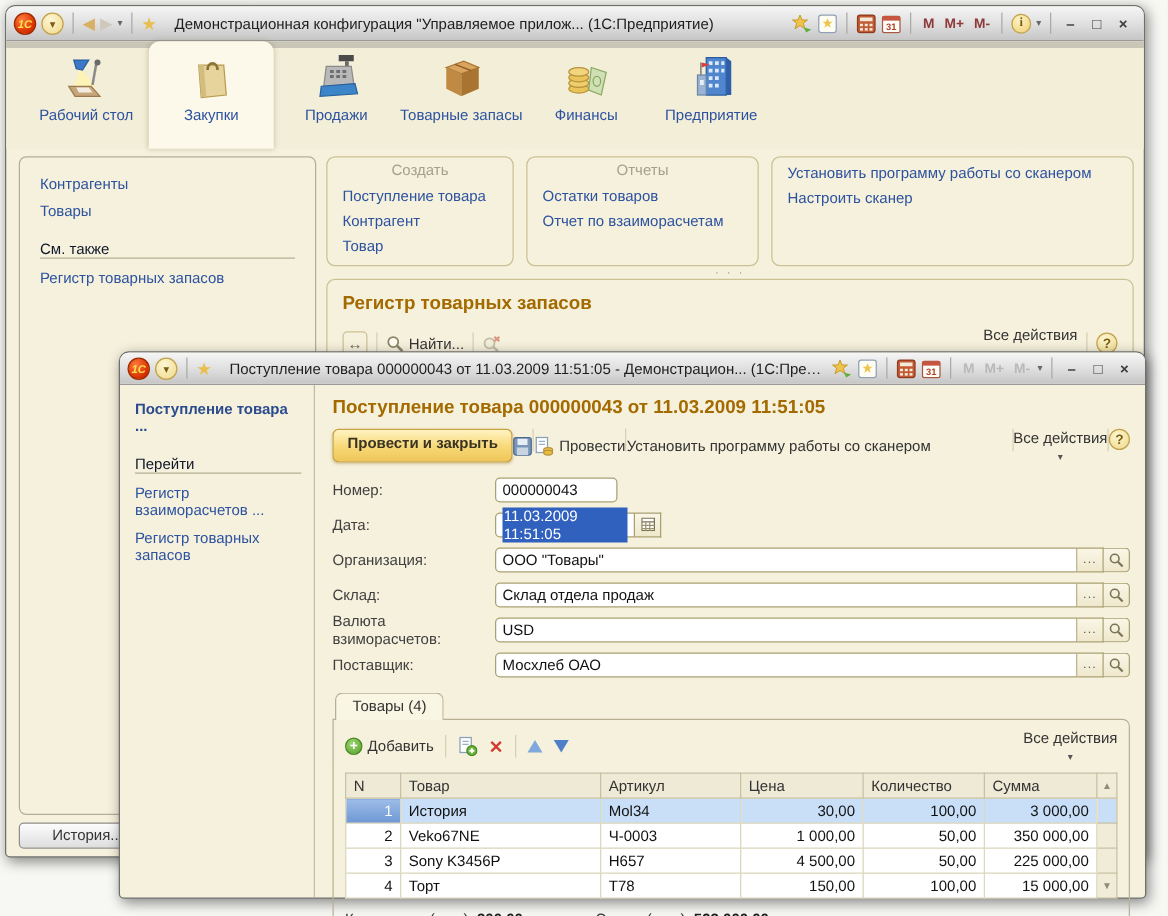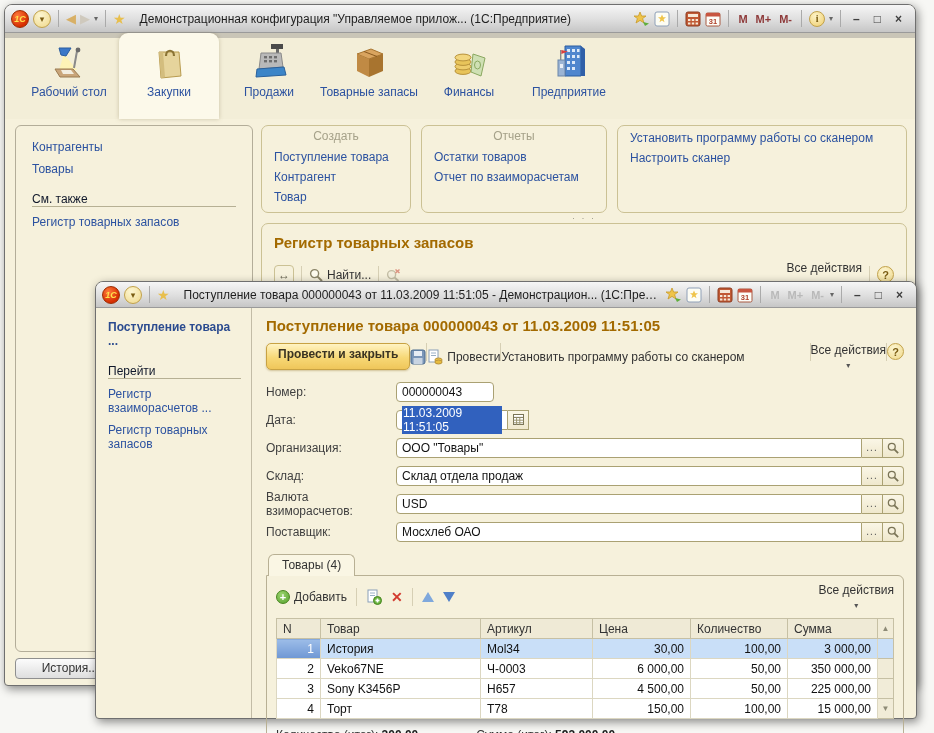--- a/index.html
+++ b/index.html
@@ -568,21 +568,21 @@
             <td>Mol34</td>
             <td class="num">30,00</td>
             <td class="num">100,00</td>
             <td class="num">3 000,00</td>
             <td class="scol"></td>
           </tr>
           <tr>
             <td class="num">2</td>
             <td>Veko67NE</td>
             <td>Ч-0003</td>
-            <td class="num">6 000,00</td>
+            <td class="num">1 000,00</td>
             <td class="num">50,00</td>
             <td class="num">350 000,00</td>
             <td class="scol"></td>
           </tr>
           <tr>
             <td class="num">3</td>
             <td>Sony K3456P</td>
             <td>Н657</td>
             <td class="num">4 500,00</td>
             <td class="num">50,00</td>

